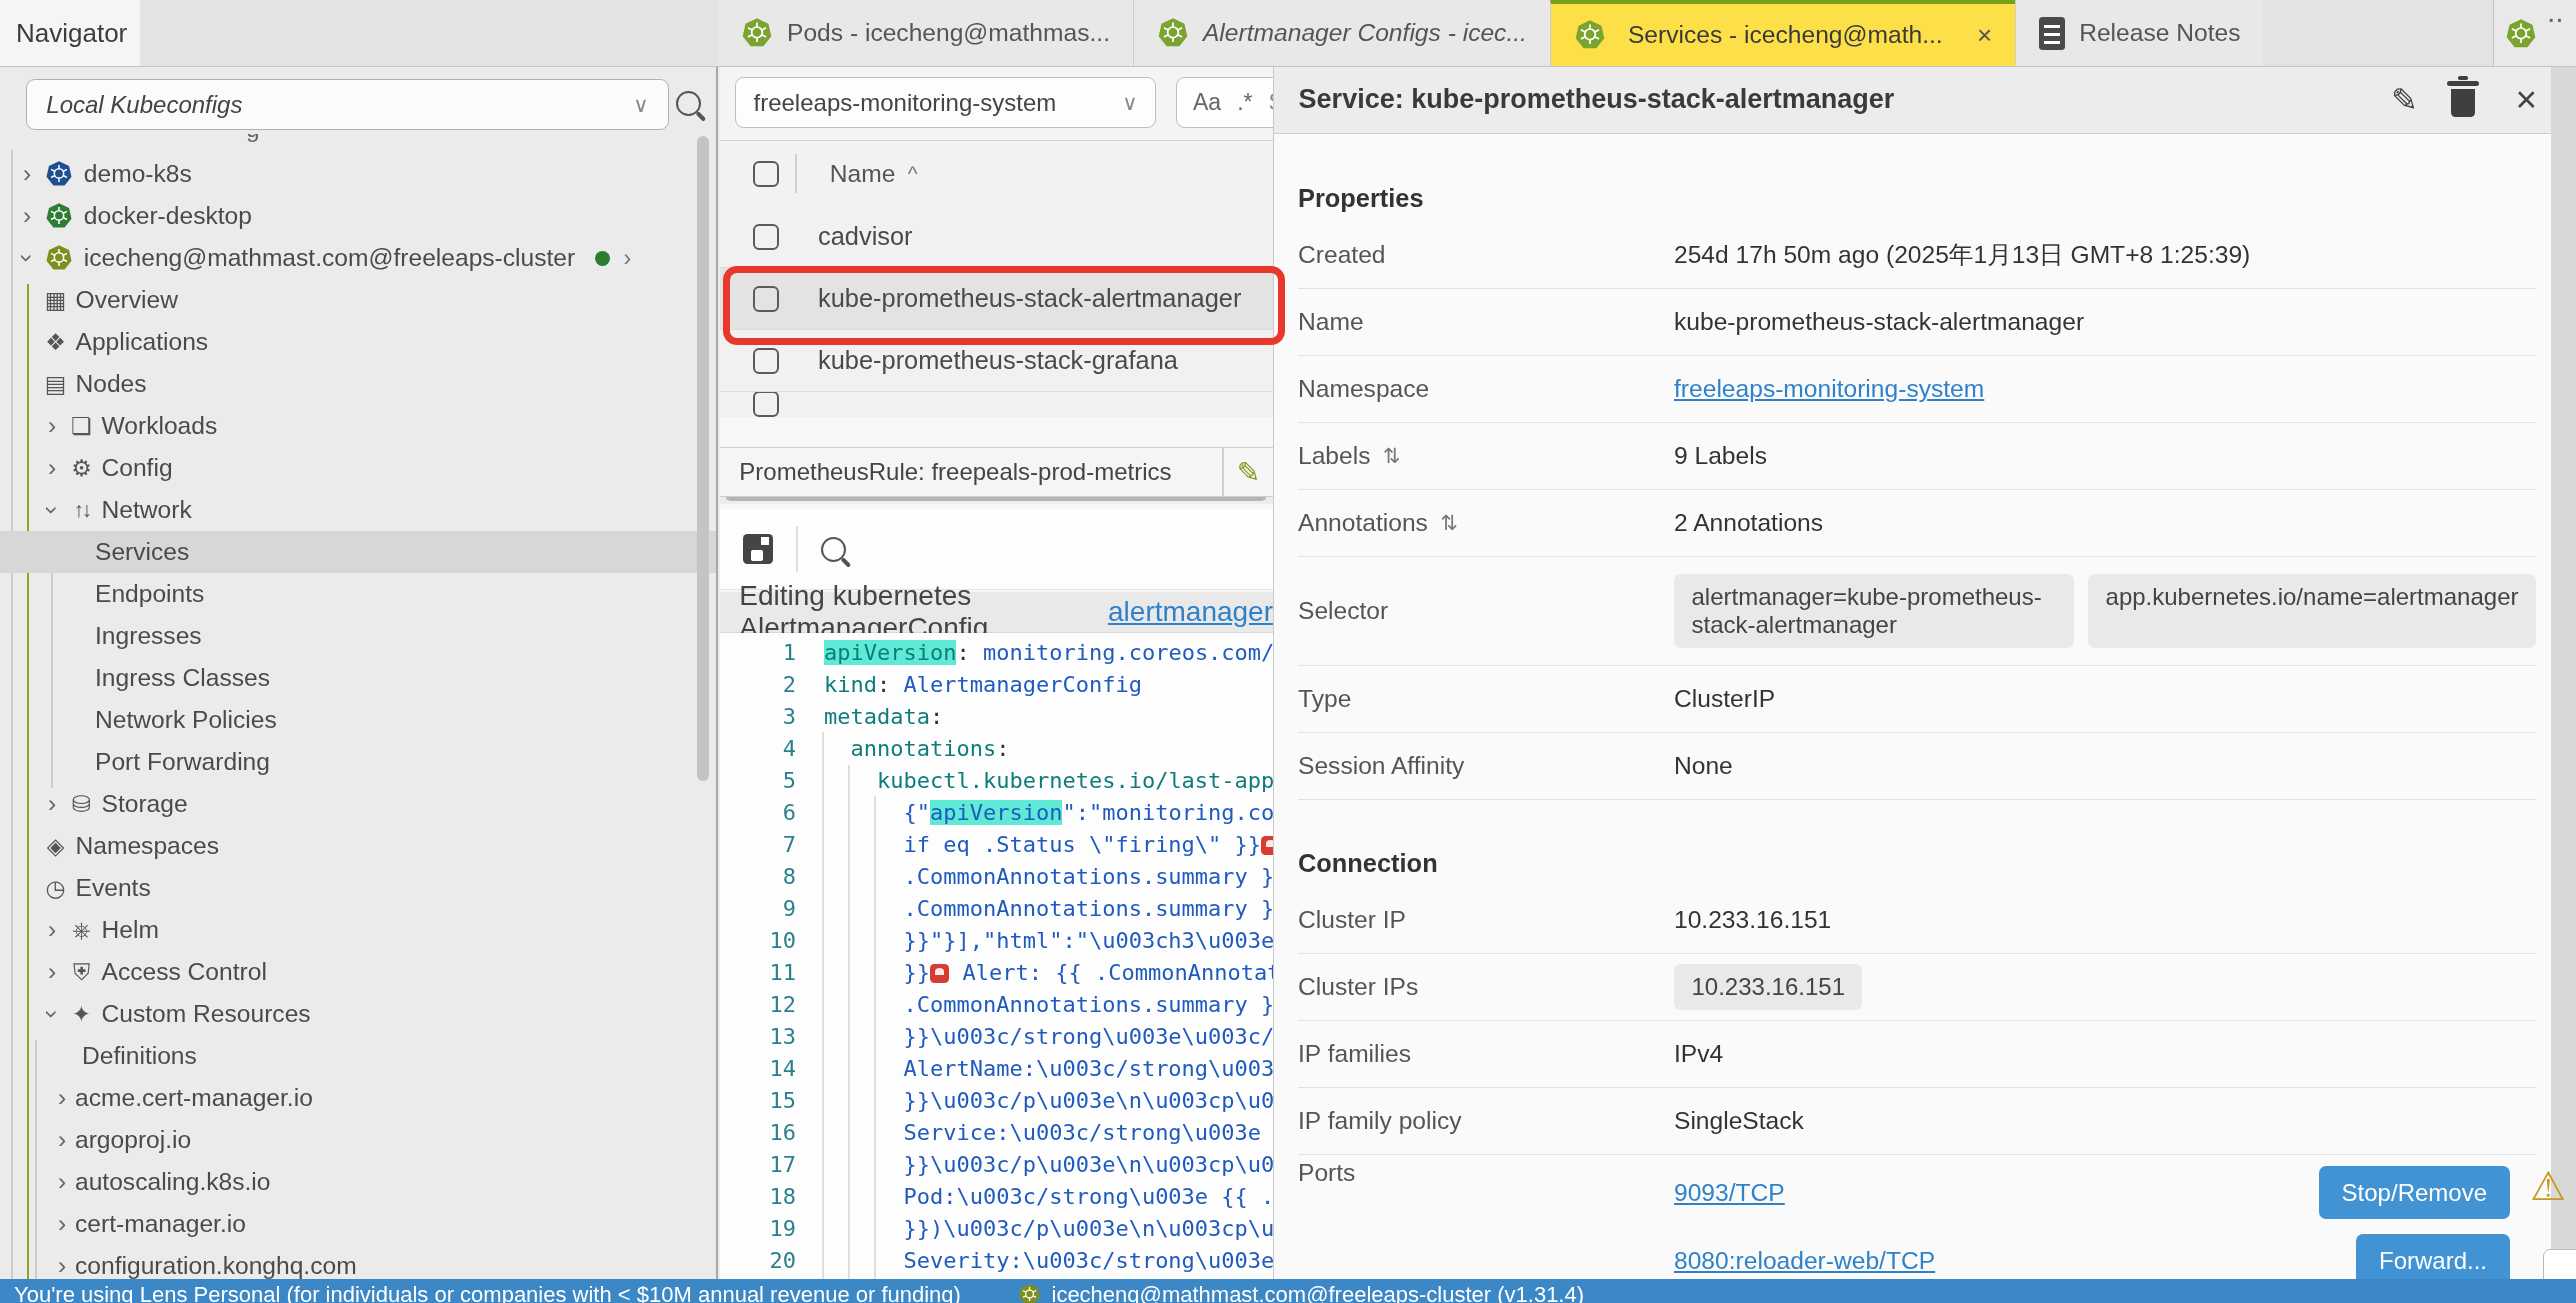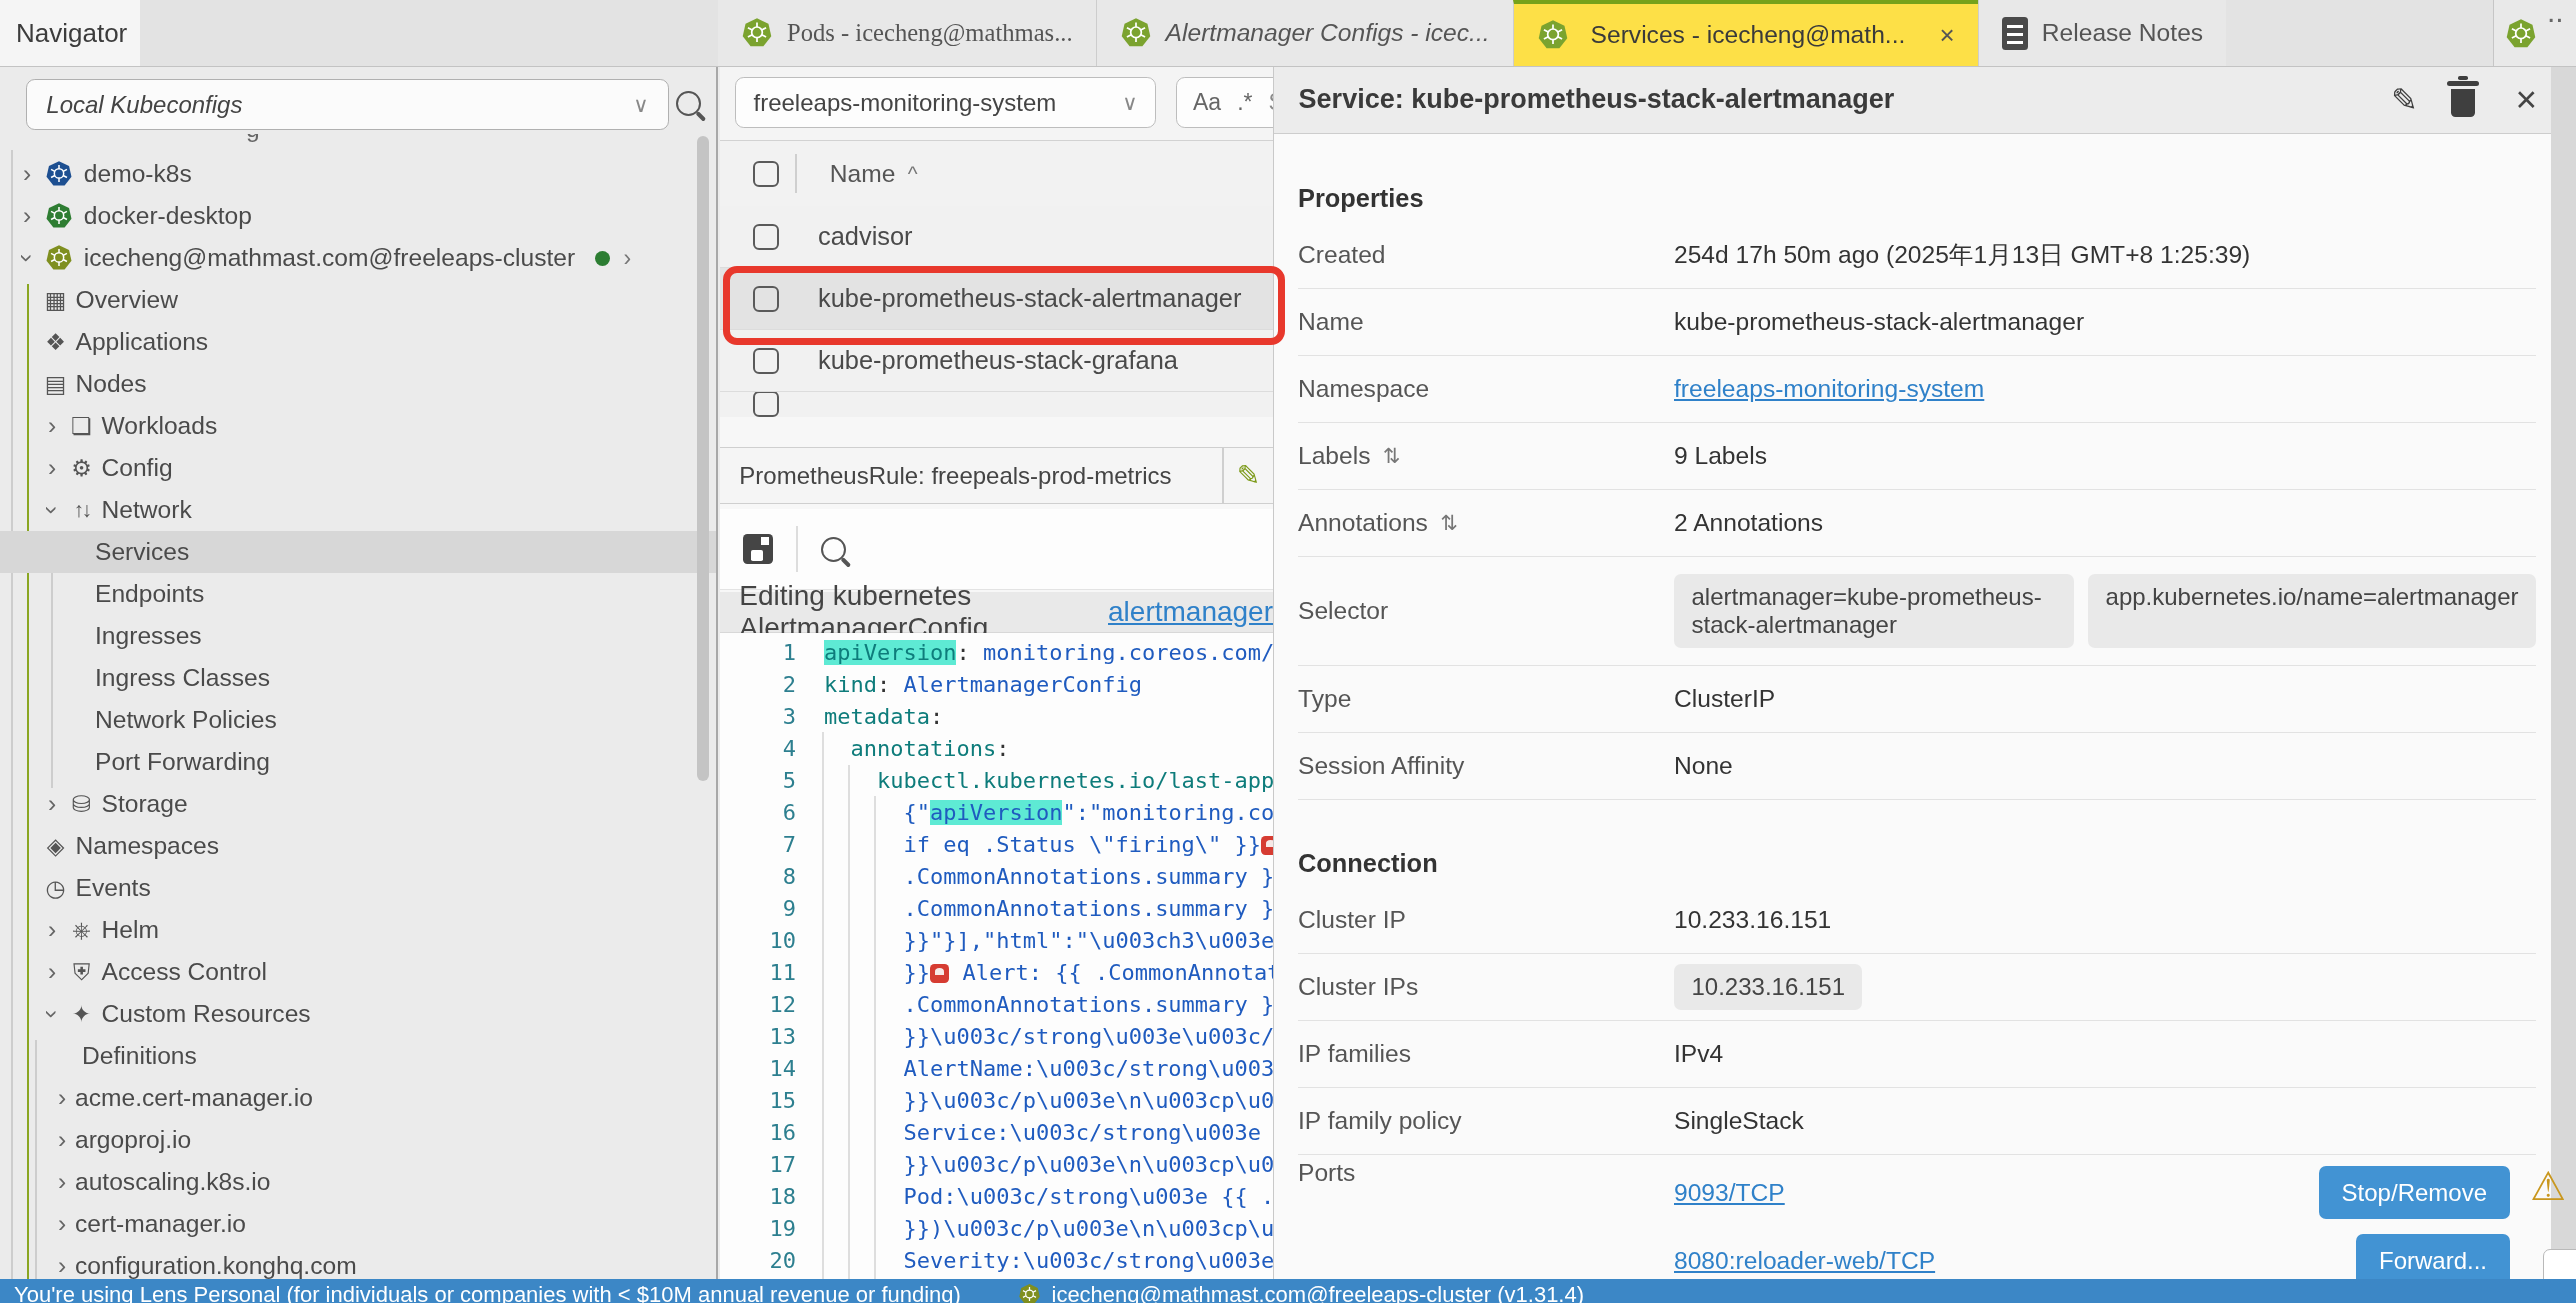--- a/index.html
+++ b/index.html
@@ -3,21 +3,21 @@
 <meta charset="utf-8">
 <style>
   html,body{margin:0;padding:0;background:#cfcfcf;}
   .app{position:relative;width:2576px;height:1304px;overflow:hidden;
        font-family:"Liberation Sans","DejaVu Sans",sans-serif;background:#ececec;color:#444;}
   
   .tabbar{position:absolute;left:0;top:0;width:2576px;height:66px;background:#e3e3e3;border-bottom:1.8px solid #c3c3c3;z-index:30;}
   .navtab{position:absolute;left:0;top:0;width:140px;height:66px;background:#f5f5f5;display:flex;align-items:center;padding-left:16px;box-sizing:border-box;font-size:26px;color:#3c3c3c;}
   .tabs{position:absolute;left:718px;top:0;height:66px;display:flex;}
   .tab{height:66px;box-sizing:border-box;display:flex;align-items:center;gap:14px;padding:0 23px;border-left:1.8px solid #cdcdcd;font-size:24.6px;color:#555;background:#e8e8e8;}
-  .tab:first-child{border-left:none;font-family:Liberation Serif, serif;}
+  .tab:first-child{border-left:none;}
   .tab.active{background:#fde047;border-top:4.4px solid #76a21a;color:#3a3a3a;gap:22px;}
   .tab.italic .tablabel{font-style:italic;}
   .tab .close{margin-left:12.3px;font-size:26px;color:#555;}
   .doc-icon{width:26px;height:33px;background:#4a4a4a;border-radius:3.5px;position:relative;display:inline-block;}
   .doc-icon::after{content:"";position:absolute;left:5.3px;right:5.3px;top:8px;height:3.5px;background:#fff;box-shadow:0 8px 0 #fff,0 16px 0 #fff;}
   .partialtab{position:absolute;right:0;top:0;width:82px;height:66px;background:#e9e9e9;border-left:1.8px solid #c6c6c6;z-index:31;}
   .partialtab .badge{position:absolute;left:10.5px;top:17.5px;}
   .overflow-dots{position:absolute;right:12.3px;top:-5.3px;font-size:30px;color:#666;z-index:32;}
   
   .sidebar{position:absolute;left:0;top:66px;width:718px;height:1213px;background:#ebebeb;border-right:2.6px solid #a8a8a8;box-sizing:border-box;overflow:hidden;z-index:10;}
@@ -61,21 +61,21 @@
   .thead .hname{margin-left:33px;}
   .thead .sort{margin-left:12.3px;color:#777;font-size:21px;}
   .trows{position:absolute;left:0;top:140px;width:553px;}
   .lrow{height:62px;display:flex;align-items:center;background:#f1f1f1;border-bottom:1.8px solid #dcdcdc;box-sizing:border-box;font-size:25.4px;color:#4a4a4a;}
   .lrow .cb{margin-left:33px;}
   .lrow .rname{margin-left:39px;}
   .lrow.selected{background:#e3e3e3;}
   .lrow.partial{height:24.6px;overflow:hidden;border-bottom:none;}
   .hscroll{position:absolute;left:0;top:419px;width:553px;height:19.3px;background:#ededed;}
   .hscroll .thumb{position:absolute;left:5.3px;top:3.5px;width:542px;height:12.3px;border-radius:6.1px;background:#b5b5b5;}
-  .prombar{position:absolute;left:0;top:381px;width:553px;height:57px;background:#f5f5f5;border-top:1.8px solid #cfcfcf;border-bottom:1.8px solid #cfcfcf;box-sizing:border-box;display:flex;align-items:center;font-size:24px;color:#444;}
+  .prombar{position:absolute;left:0;top:381px;width:553px;height:50px;background:#f5f5f5;border-top:1.8px solid #cfcfcf;border-bottom:1.8px solid #cfcfcf;box-sizing:border-box;display:flex;align-items:center;font-size:24px;color:#444;}
   .prombar .ptitle{margin-left:19.3px;flex:1;}
   .prombar .pdiv{width:1.8px;height:100%;background:#cfcfcf;}
   .prombar .pencil{width:49px;text-align:center;font-size:28px;color:#7c9a18;}
   .edtoolbar{position:absolute;left:0;top:443px;width:553px;height:81px;background:#fdfdfd;display:flex;align-items:center;border-bottom:1.8px solid #e3e3e3;box-sizing:border-box;}
   .floppy{width:30px;height:30px;background:#454545;border-radius:4.4px;position:relative;display:inline-block;margin-left:23px;}
   .floppy::before{content:"";position:absolute;left:8px;bottom:3.5px;width:12.3px;height:10.5px;background:#fff;border-radius:1.8px;}
   .floppy::after{content:"";position:absolute;right:4.4px;top:2.6px;width:8px;height:8px;background:#fff;}
   .edtoolbar .tdiv{width:1.8px;height:46px;background:#ddd;margin:0 23px;}
   .notice{position:absolute;left:0;top:526px;width:553px;height:41px;background:#e9e9e9;display:flex;align-items:center;font-size:28px;color:#444;box-sizing:border-box;padding-left:19.3px;border-bottom:1.8px solid #d8d8d8;}
   .notice a{color:#2f81c9;text-decoration:underline;margin-left:7px;}

